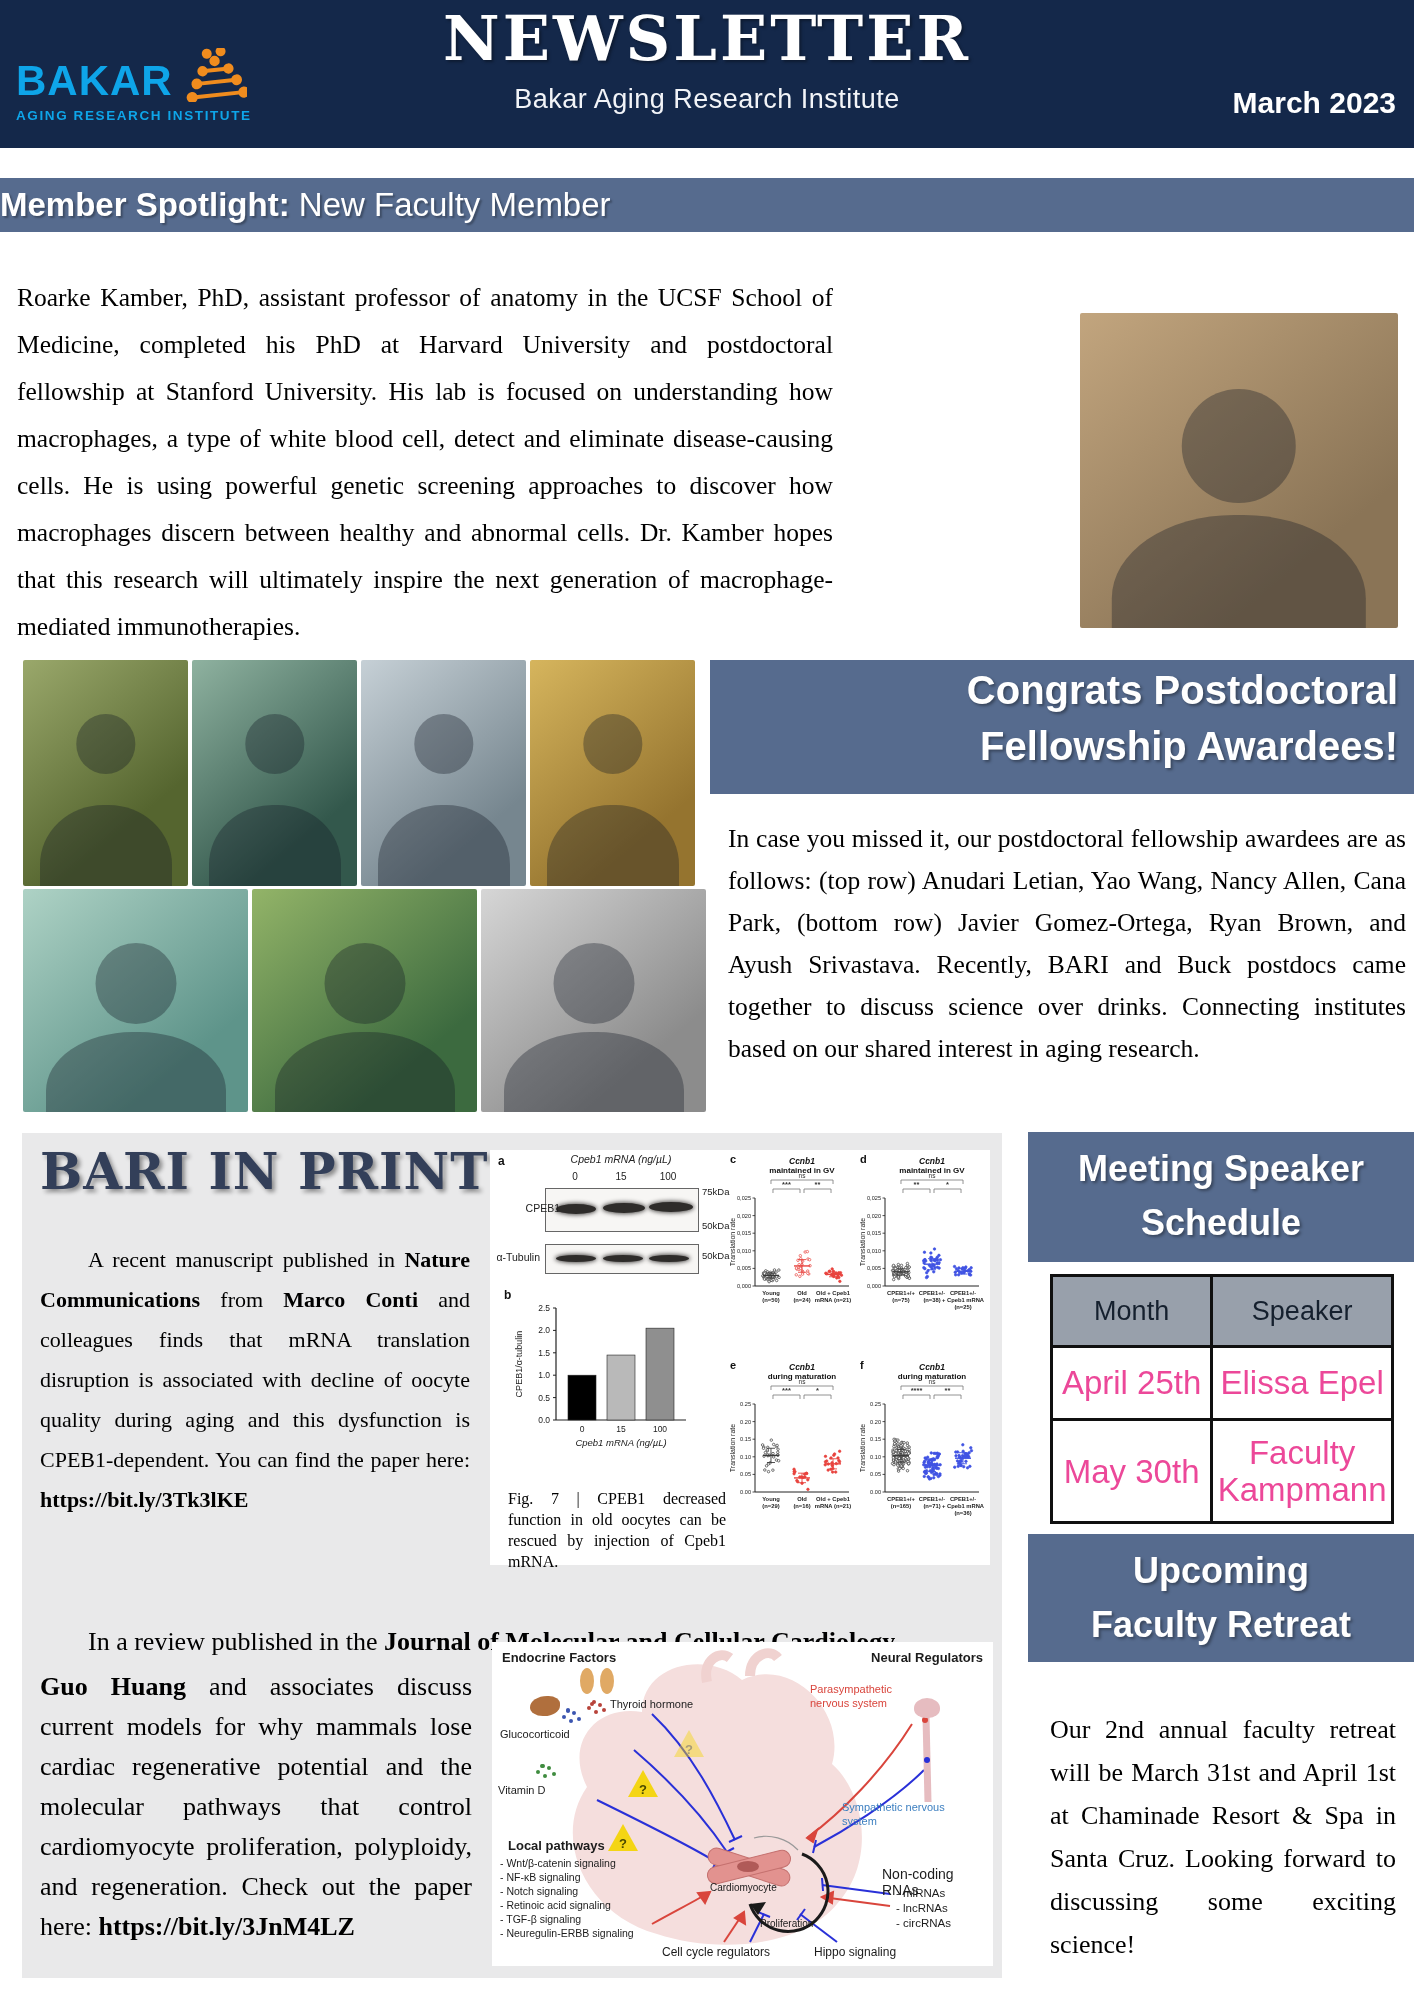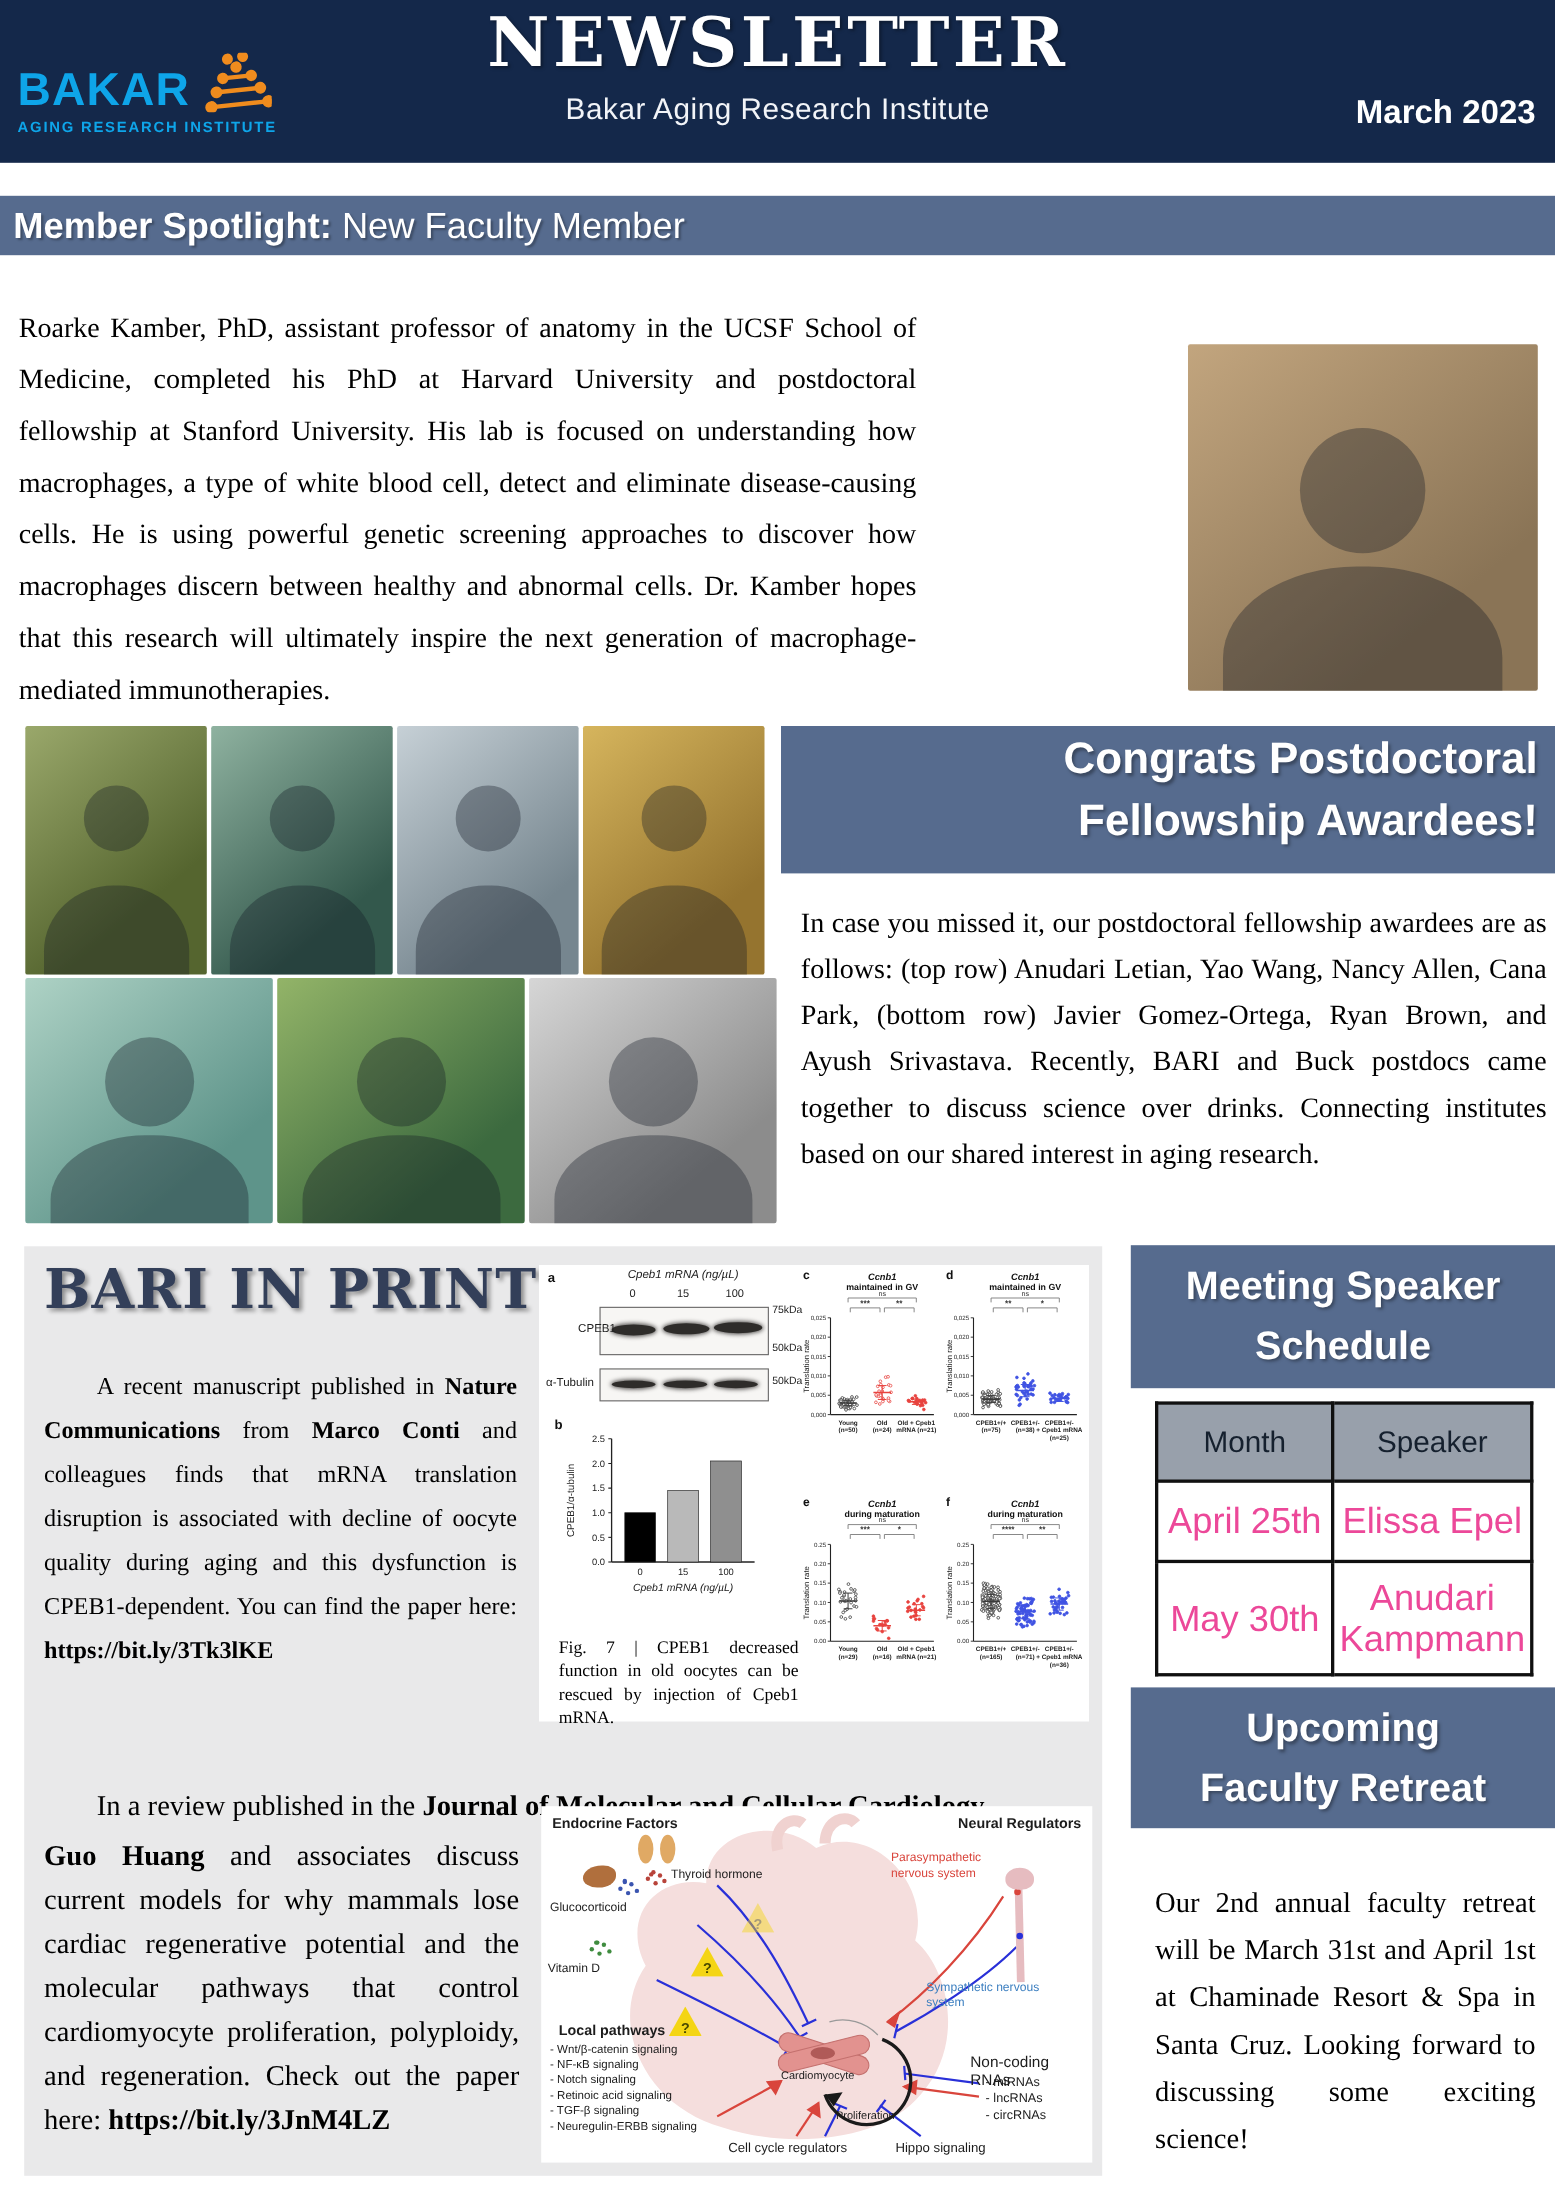--- a/index.html
+++ b/index.html
@@ -17,21 +17,21 @@
             font-family:"DejaVu Serif",serif;font-weight:bold;font-size:62px;letter-spacing:3px;
             text-shadow:2px 2px 3px rgba(0,0,0,.35);}
   .nl-sub{position:absolute;left:0;right:0;top:84px;text-align:center;color:#f2f4f8;
           font-family:"Liberation Sans",sans-serif;font-size:27px;letter-spacing:.5px;}
   .hdr-date{position:absolute;right:18px;top:86px;color:#fff;font-family:"Liberation Sans",sans-serif;
             font-weight:bold;font-size:30px;}
 
   
   .slate{background:#566b8e;color:#fff;font-family:"Liberation Sans",sans-serif;font-weight:bold;}
   .spot-bar{position:absolute;left:0;top:178px;width:1414px;height:54px;line-height:54px;
-            padding-left:12px;box-sizing:border-box;font-size:33px;text-shadow:2px 2px 2px rgba(0,0,0,.3);}
+            padding-left:0;box-sizing:border-box;font-size:33px;text-shadow:2px 2px 2px rgba(0,0,0,.3);}
   .spot-bar .light{font-weight:normal;}
 
   .congrats-box{position:absolute;left:710px;top:660px;width:704px;height:134px;
                 text-align:right;padding:2px 16px 0 0;box-sizing:border-box;font-size:40px;line-height:56px;
                 text-shadow:2px 2px 3px rgba(0,0,0,.35);}
   .meet-box{position:absolute;left:1028px;top:1132px;width:386px;height:130px;text-align:center;
             font-size:36px;line-height:54px;padding-top:10px;box-sizing:border-box;text-shadow:2px 2px 3px rgba(0,0,0,.35);}
   .retreat-box{position:absolute;left:1028px;top:1534px;width:386px;height:128px;text-align:center;
             font-size:36px;line-height:54px;padding-top:10px;box-sizing:border-box;text-shadow:2px 2px 3px rgba(0,0,0,.35);}
 
@@ -1069,21 +1069,21 @@
         <tr class="hd">
       <td style="width:47%;">Month</td>
       <td>Speaker</td>
     </tr>
     <tr class="r1">
       <td>April 25th</td>
       <td>Elissa Epel</td>
     </tr>
     <tr class="r2">
       <td>May 30th</td>
-      <td>Anudari Kampmann</td>
+      <td>Faculty Kampmann</td>
     </tr>
   </tbody>
     </table>
 
   <div class="retreat-box slate">
     <div>Upcoming</div>
     <div>Faculty Retreat</div>
   </div>
   <p class="retreat-para serif-body">Our 2nd annual faculty retreat will be March 31st and April 1st at Chaminade Resort &amp; Spa in Santa Cruz. Looking forward to discussing some exciting science!</p>
 

